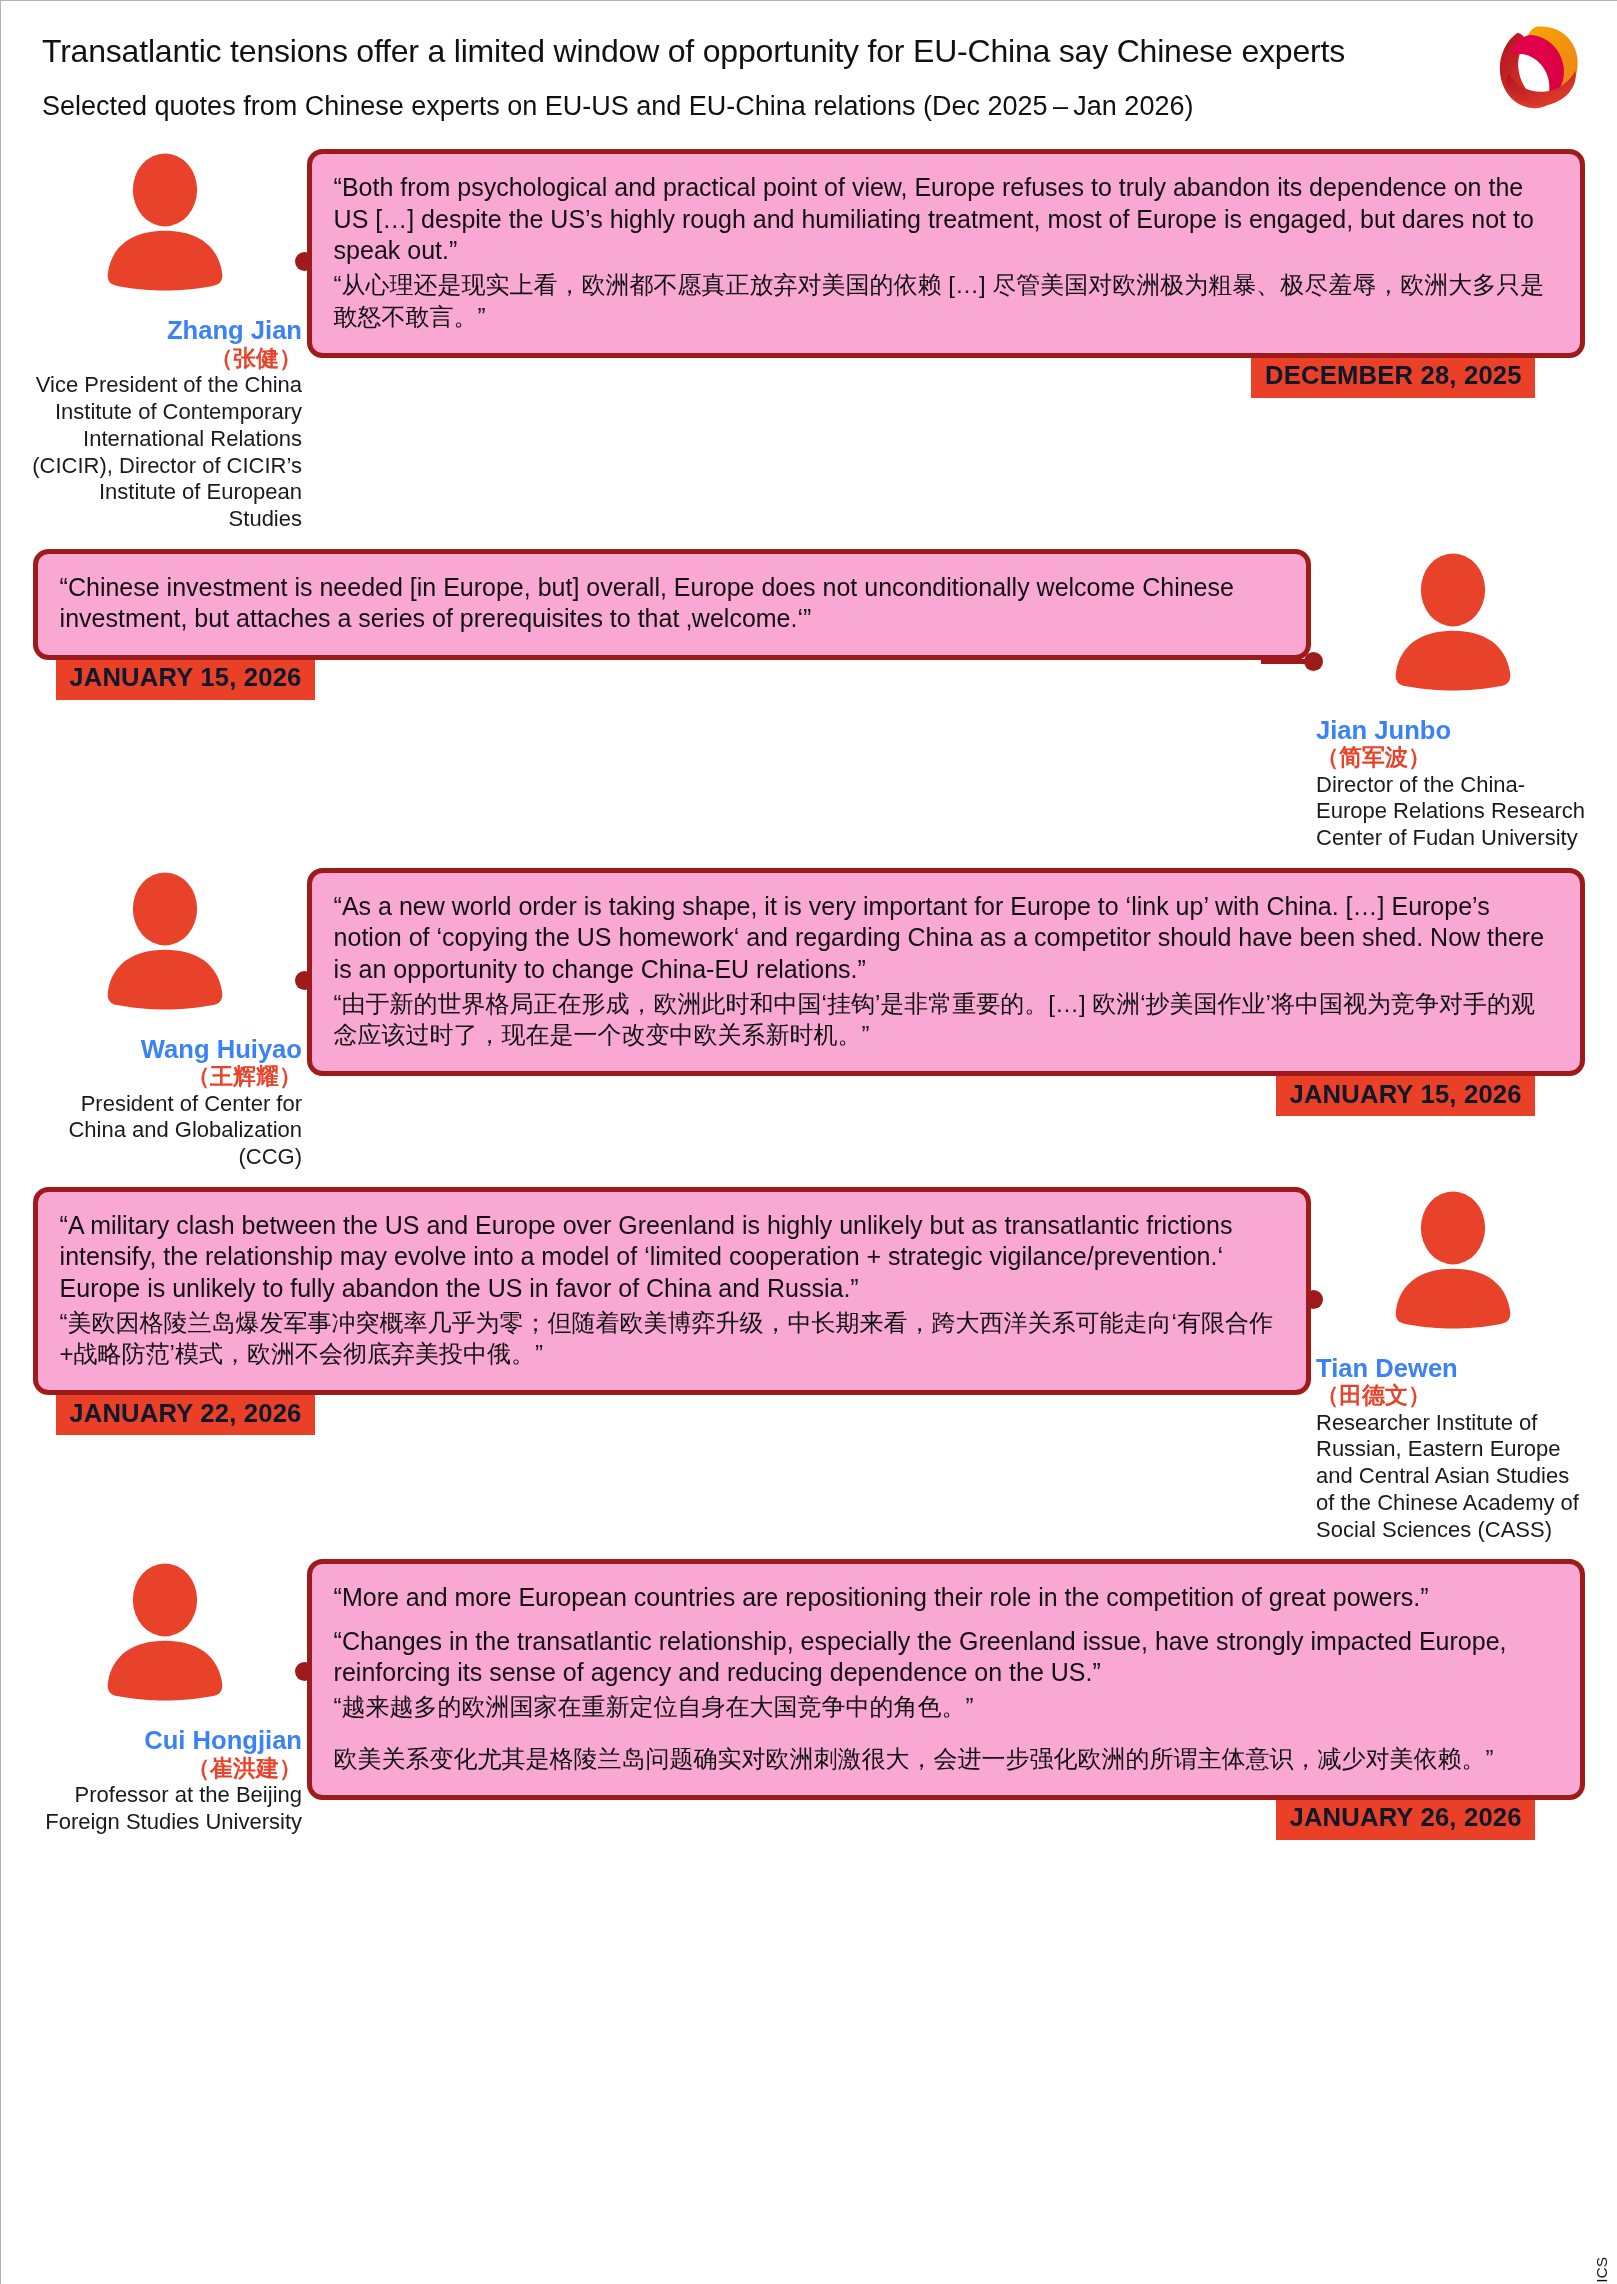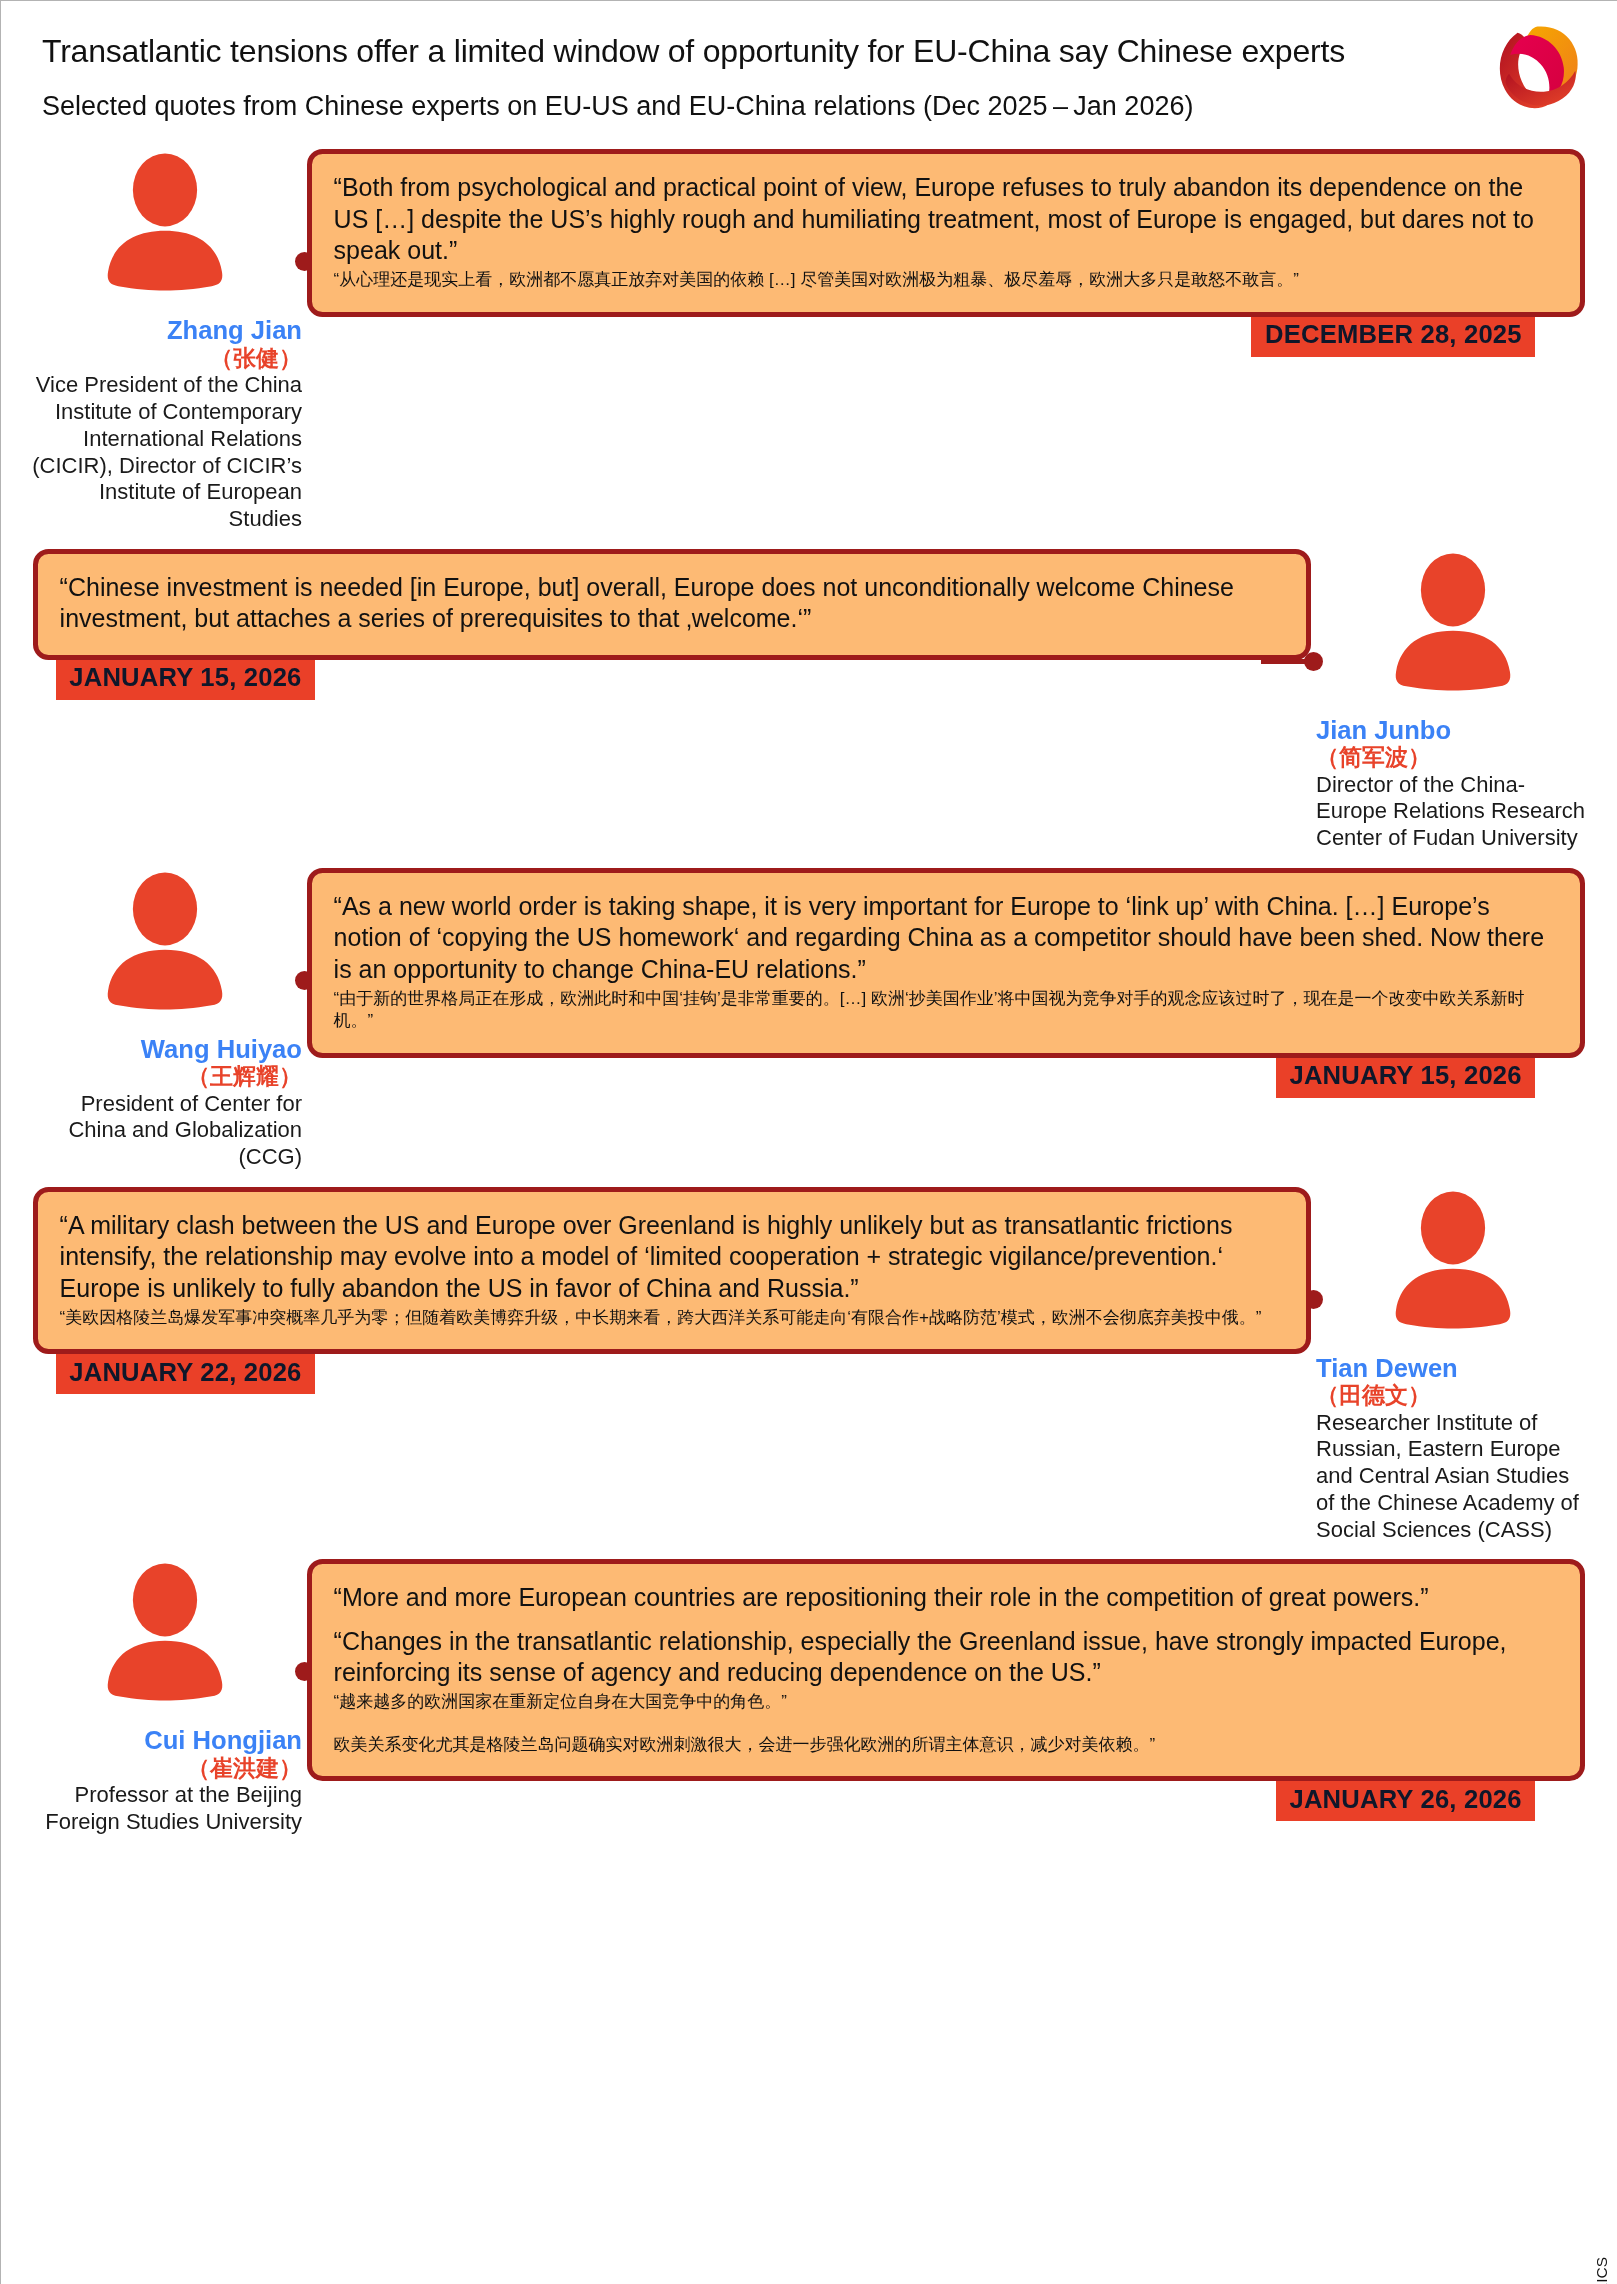--- a/index.html
+++ b/index.html
@@ -125,34 +125,34 @@
 
   
   .bubble-wrap {
     flex: 1 1 auto;
     position: relative;
     padding: 0 4.6px;
   }
   .bubble {
     border: 5.5px solid #9e1b1b;
     border-radius: 15.5px;
-    background: #fdba74;
+    background: #f9a8d4;
     padding: 18px 22px 20px 22px;
     position: relative;
     z-index: 2;
   }
   .q-en {
     font-size: 25px;
     line-height: 1.26;
     color: #111111;
     font-weight: 400;
   }
   .q-en + .q-en { margin-top: 12px; }
   .q-cn {
-    font-size: 17px;
+    font-size: 24px;
     line-height: 1.32;
     color: #111111;
     margin-top: 2.7px;
   }
   .q-cn + .q-cn { margin-top: 20px; }
 
   .datebadge {
     display: inline-block;
     background: #ea4028;
     color: #0f172a;

